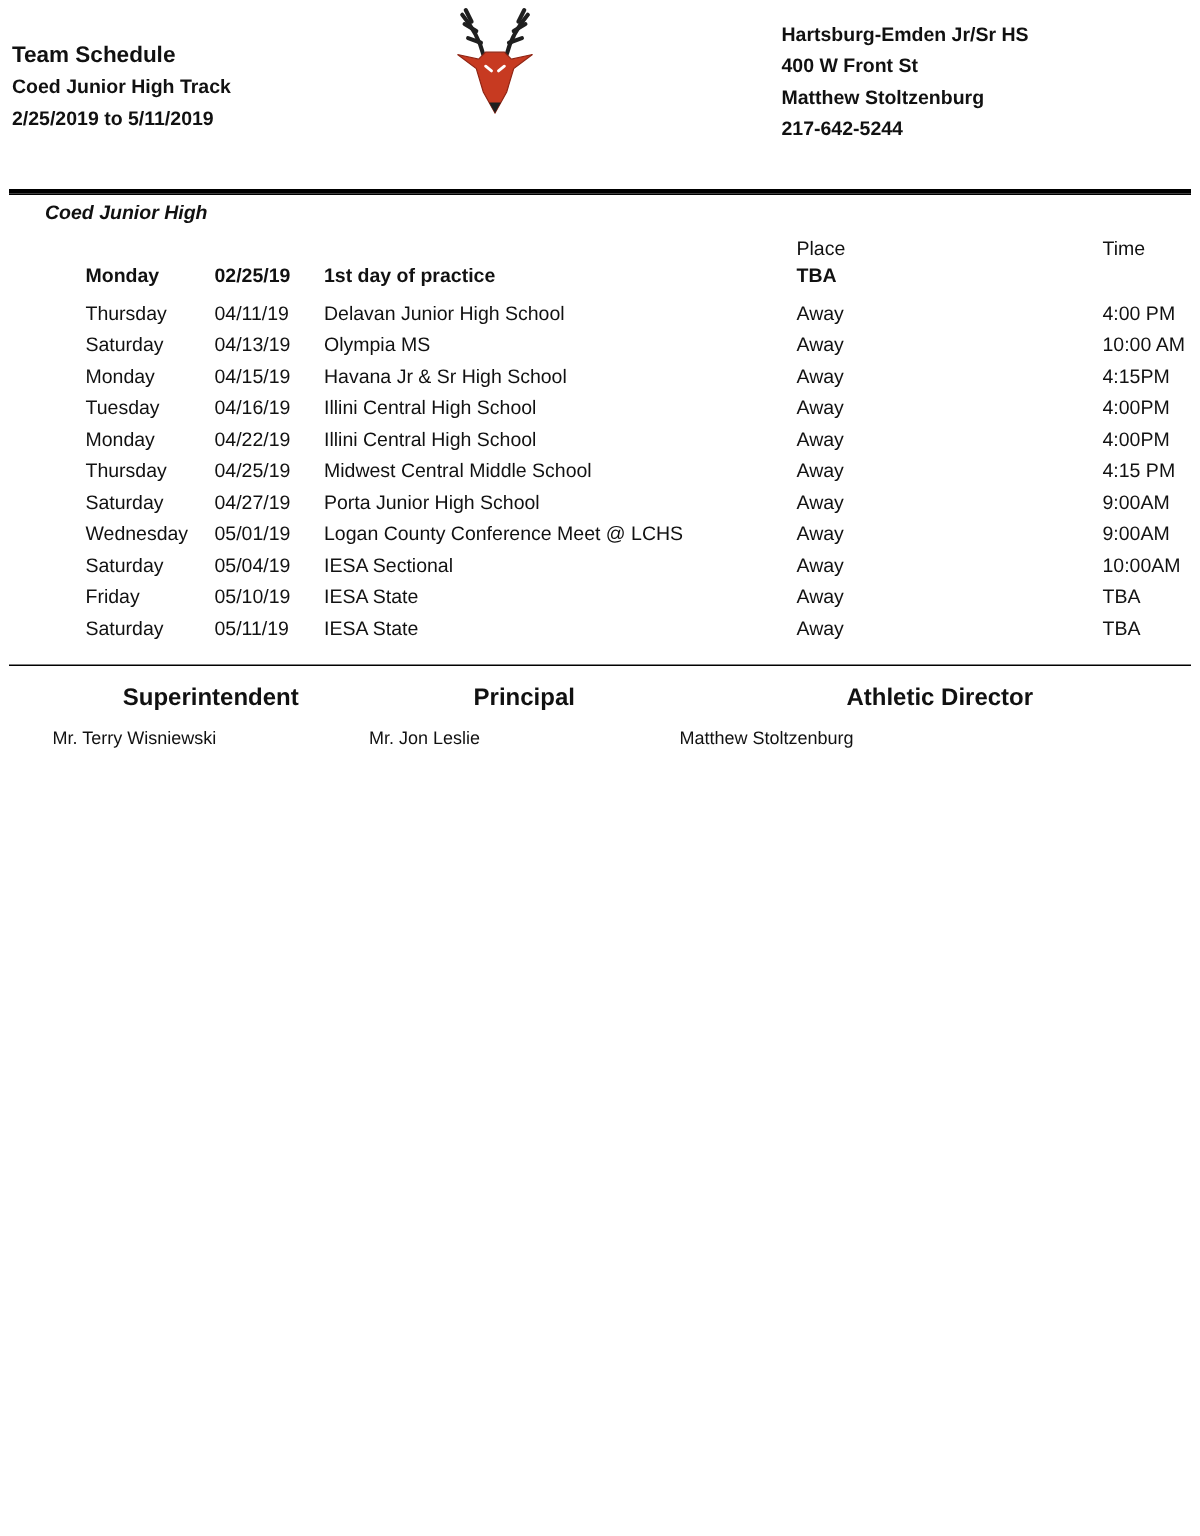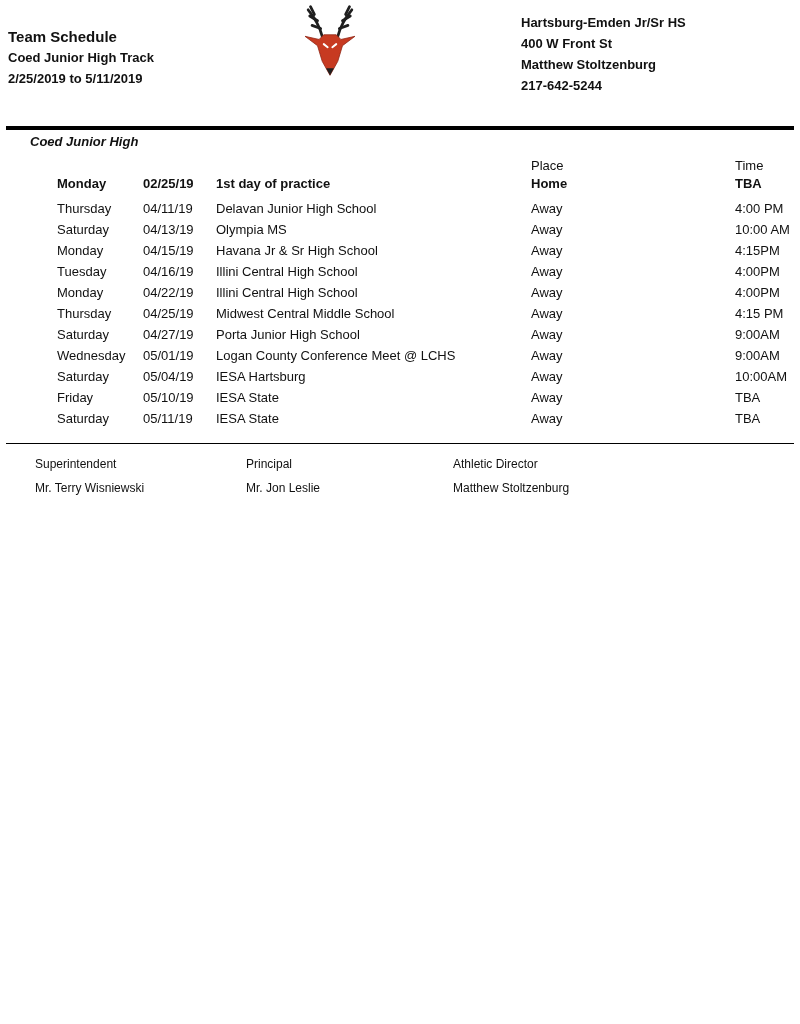--- a/index.html
+++ b/index.html
@@ -50,21 +50,21 @@
   .c-place { width: 204px; }
   .c-time  { flex: 1;      }
   .rows-gap { height: 4px; }
 
   
   .footer-rule { margin: 14px 6px 0 6px; border-top: 1px solid #000000; }
   .footer { display: flex; padding: 13px 0 0 35px; }
   .f-col1 { width: 211px; }
   .f-col2 { width: 207px; }
   .f-col3 { flex: 1; }
-  .f-title { font-size: 12px; font-weight: normal; }
+  .f-title { font-size: 16px; font-weight: bold; text-align: center; }
   .f-name  { font-size: 12px; margin-top: 10px; }
 </style>
 </head>
 <body>
 
 <div class="page">
 
   <header class="header">
     <div class="header-left">
       <div class="doc-title">Team Schedule</div>
@@ -113,21 +113,20 @@
         <div class="c-date"></div>
         <div class="c-event"></div>
         <div class="c-place">Place</div>
         <div class="c-time">Time</div>
       </div>
 
       <div class="row first-row">
         <div class="c-day">Monday</div>
         <div class="c-date">02/25/19</div>
         <div class="c-event">1st day of practice</div>
-        <div class="c-place">Home</div>
         <div class="c-time">TBA</div>
       </div>
 
       <div class="rows-gap"></div>
 
       <div>
           <div class="row">
     <div class="c-day">Thursday</div>
     <div class="c-date">04/11/19</div>
     <div class="c-event">Delavan Junior High School</div>
@@ -179,21 +178,21 @@
           <div class="row">
     <div class="c-day">Wednesday</div>
     <div class="c-date">05/01/19</div>
     <div class="c-event">Logan County Conference Meet @ LCHS</div>
     <div class="c-place">Away</div>
     <div class="c-time">9:00AM</div>
   </div>
           <div class="row">
     <div class="c-day">Saturday</div>
     <div class="c-date">05/04/19</div>
-    <div class="c-event">IESA Hartsburg</div>
+    <div class="c-event">IESA Sectional</div>
     <div class="c-place">Away</div>
     <div class="c-time">10:00AM</div>
   </div>
           <div class="row">
     <div class="c-day">Friday</div>
     <div class="c-date">05/10/19</div>
     <div class="c-event">IESA State</div>
     <div class="c-place">Away</div>
     <div class="c-time">TBA</div>
   </div>

